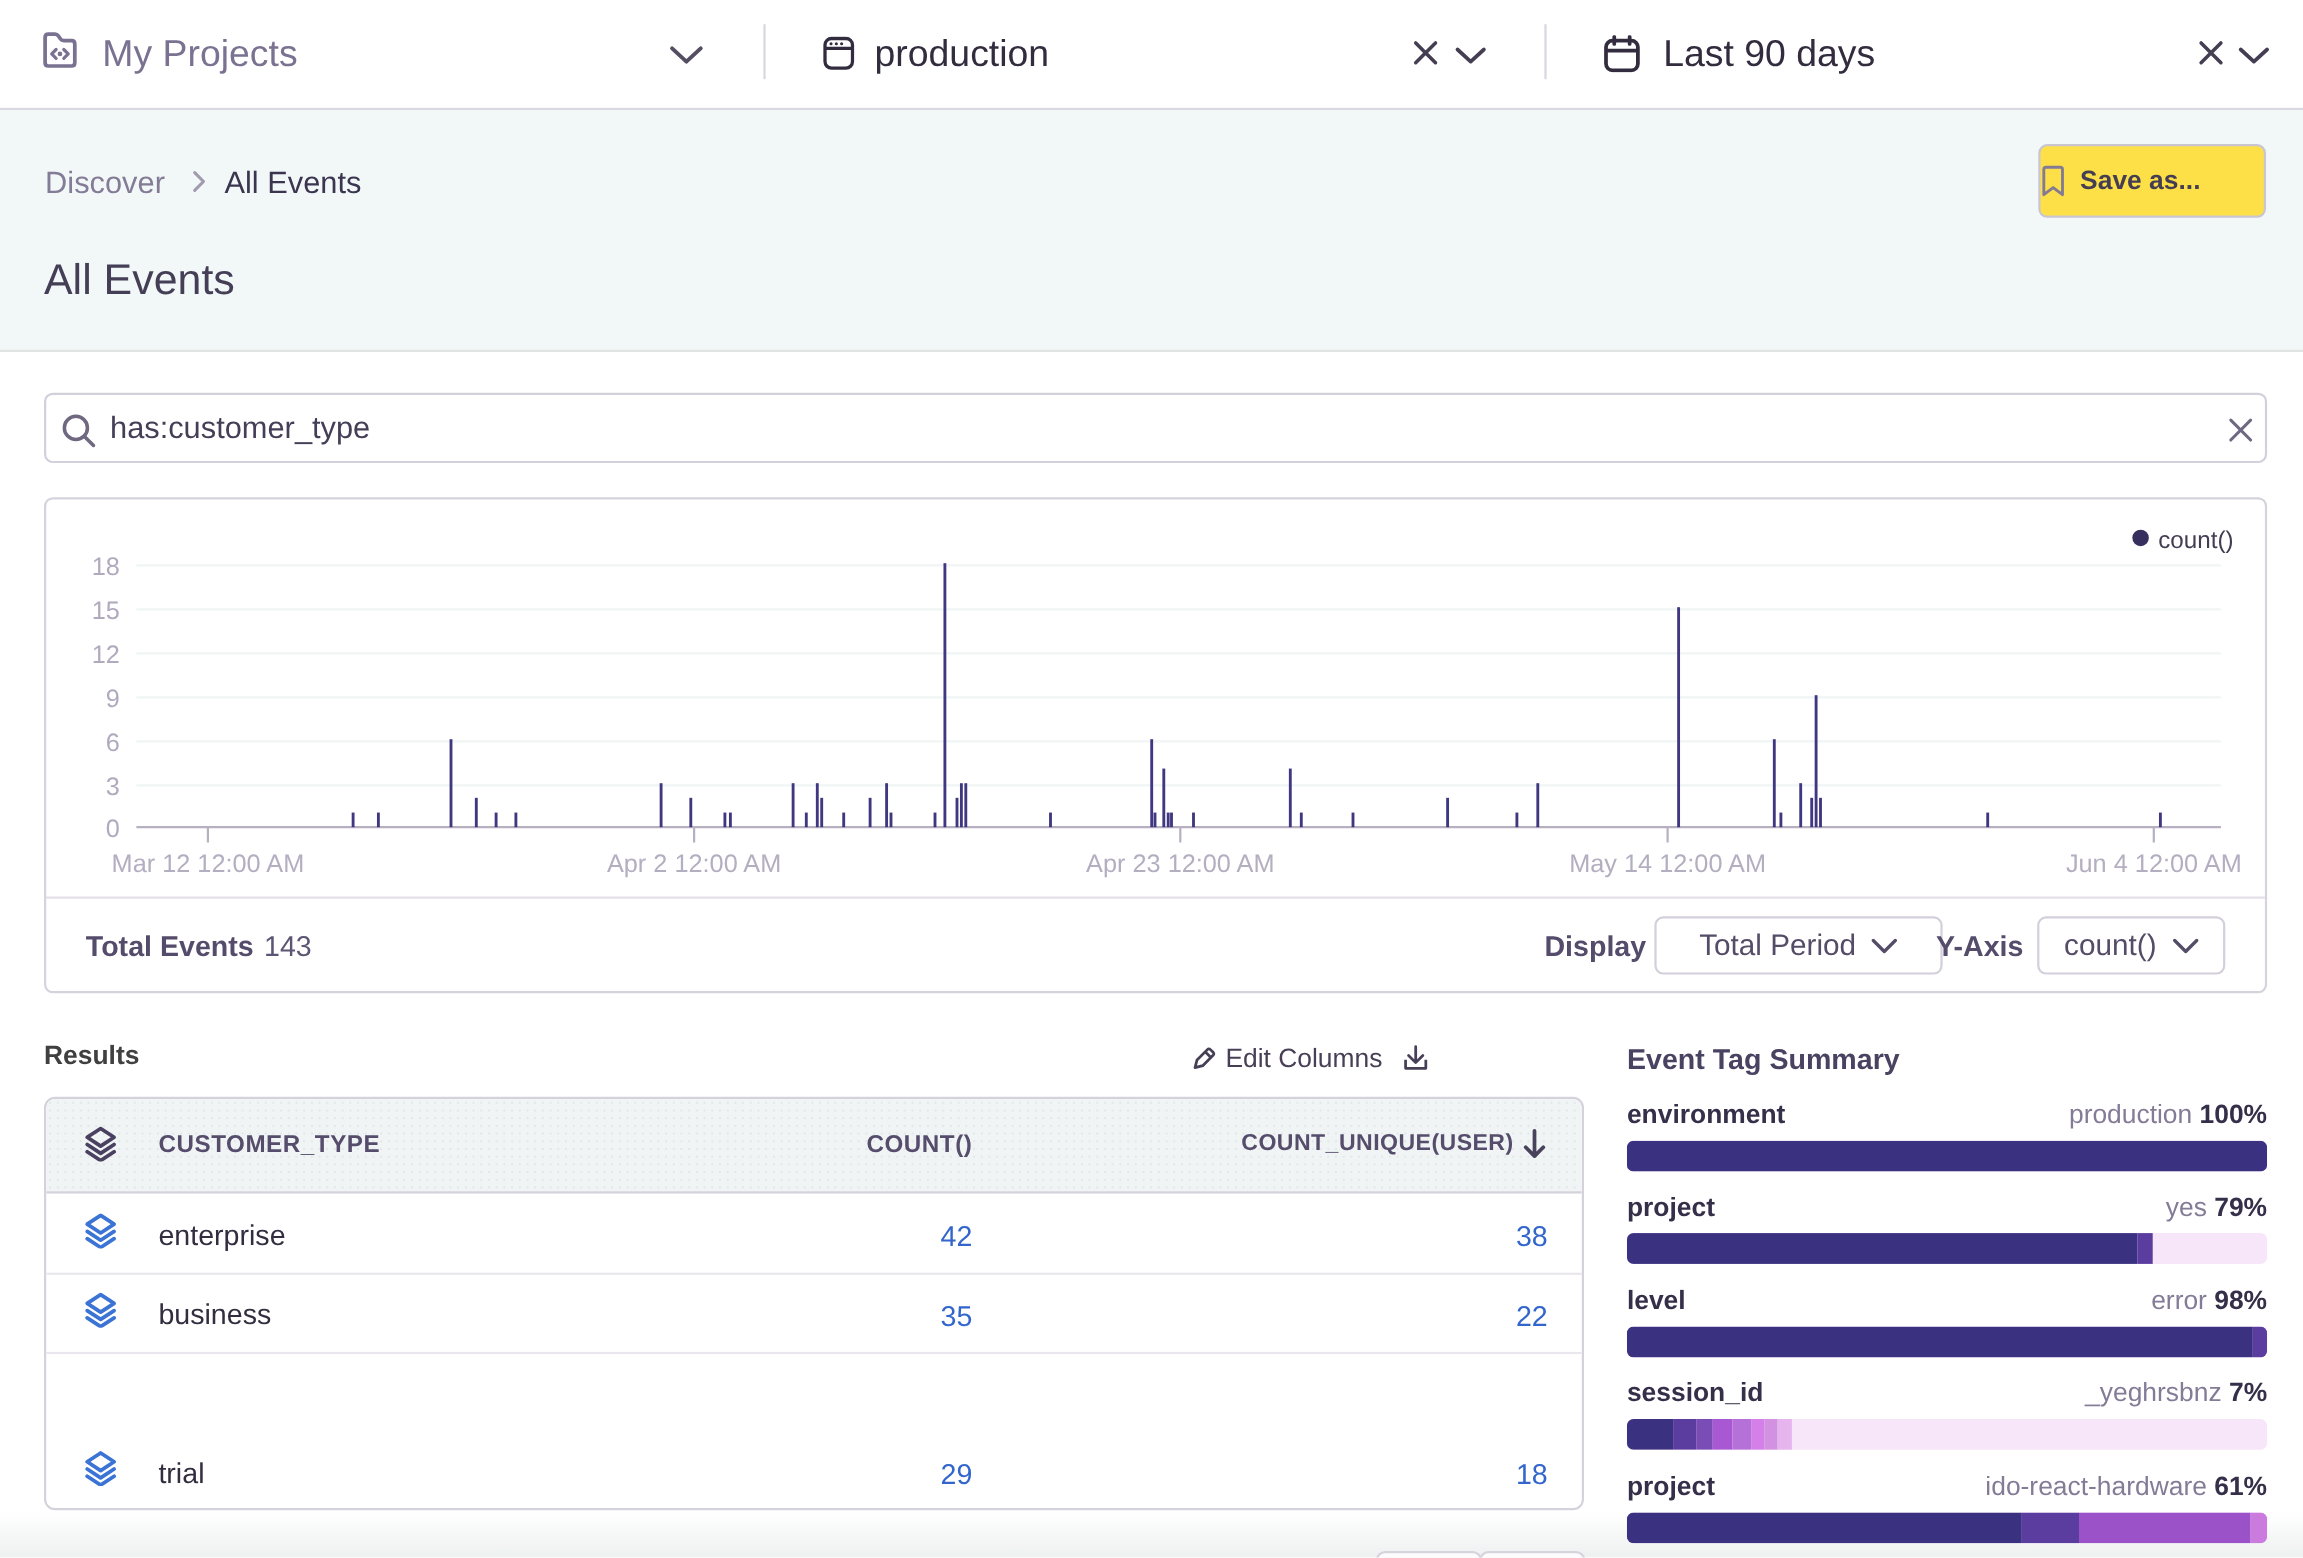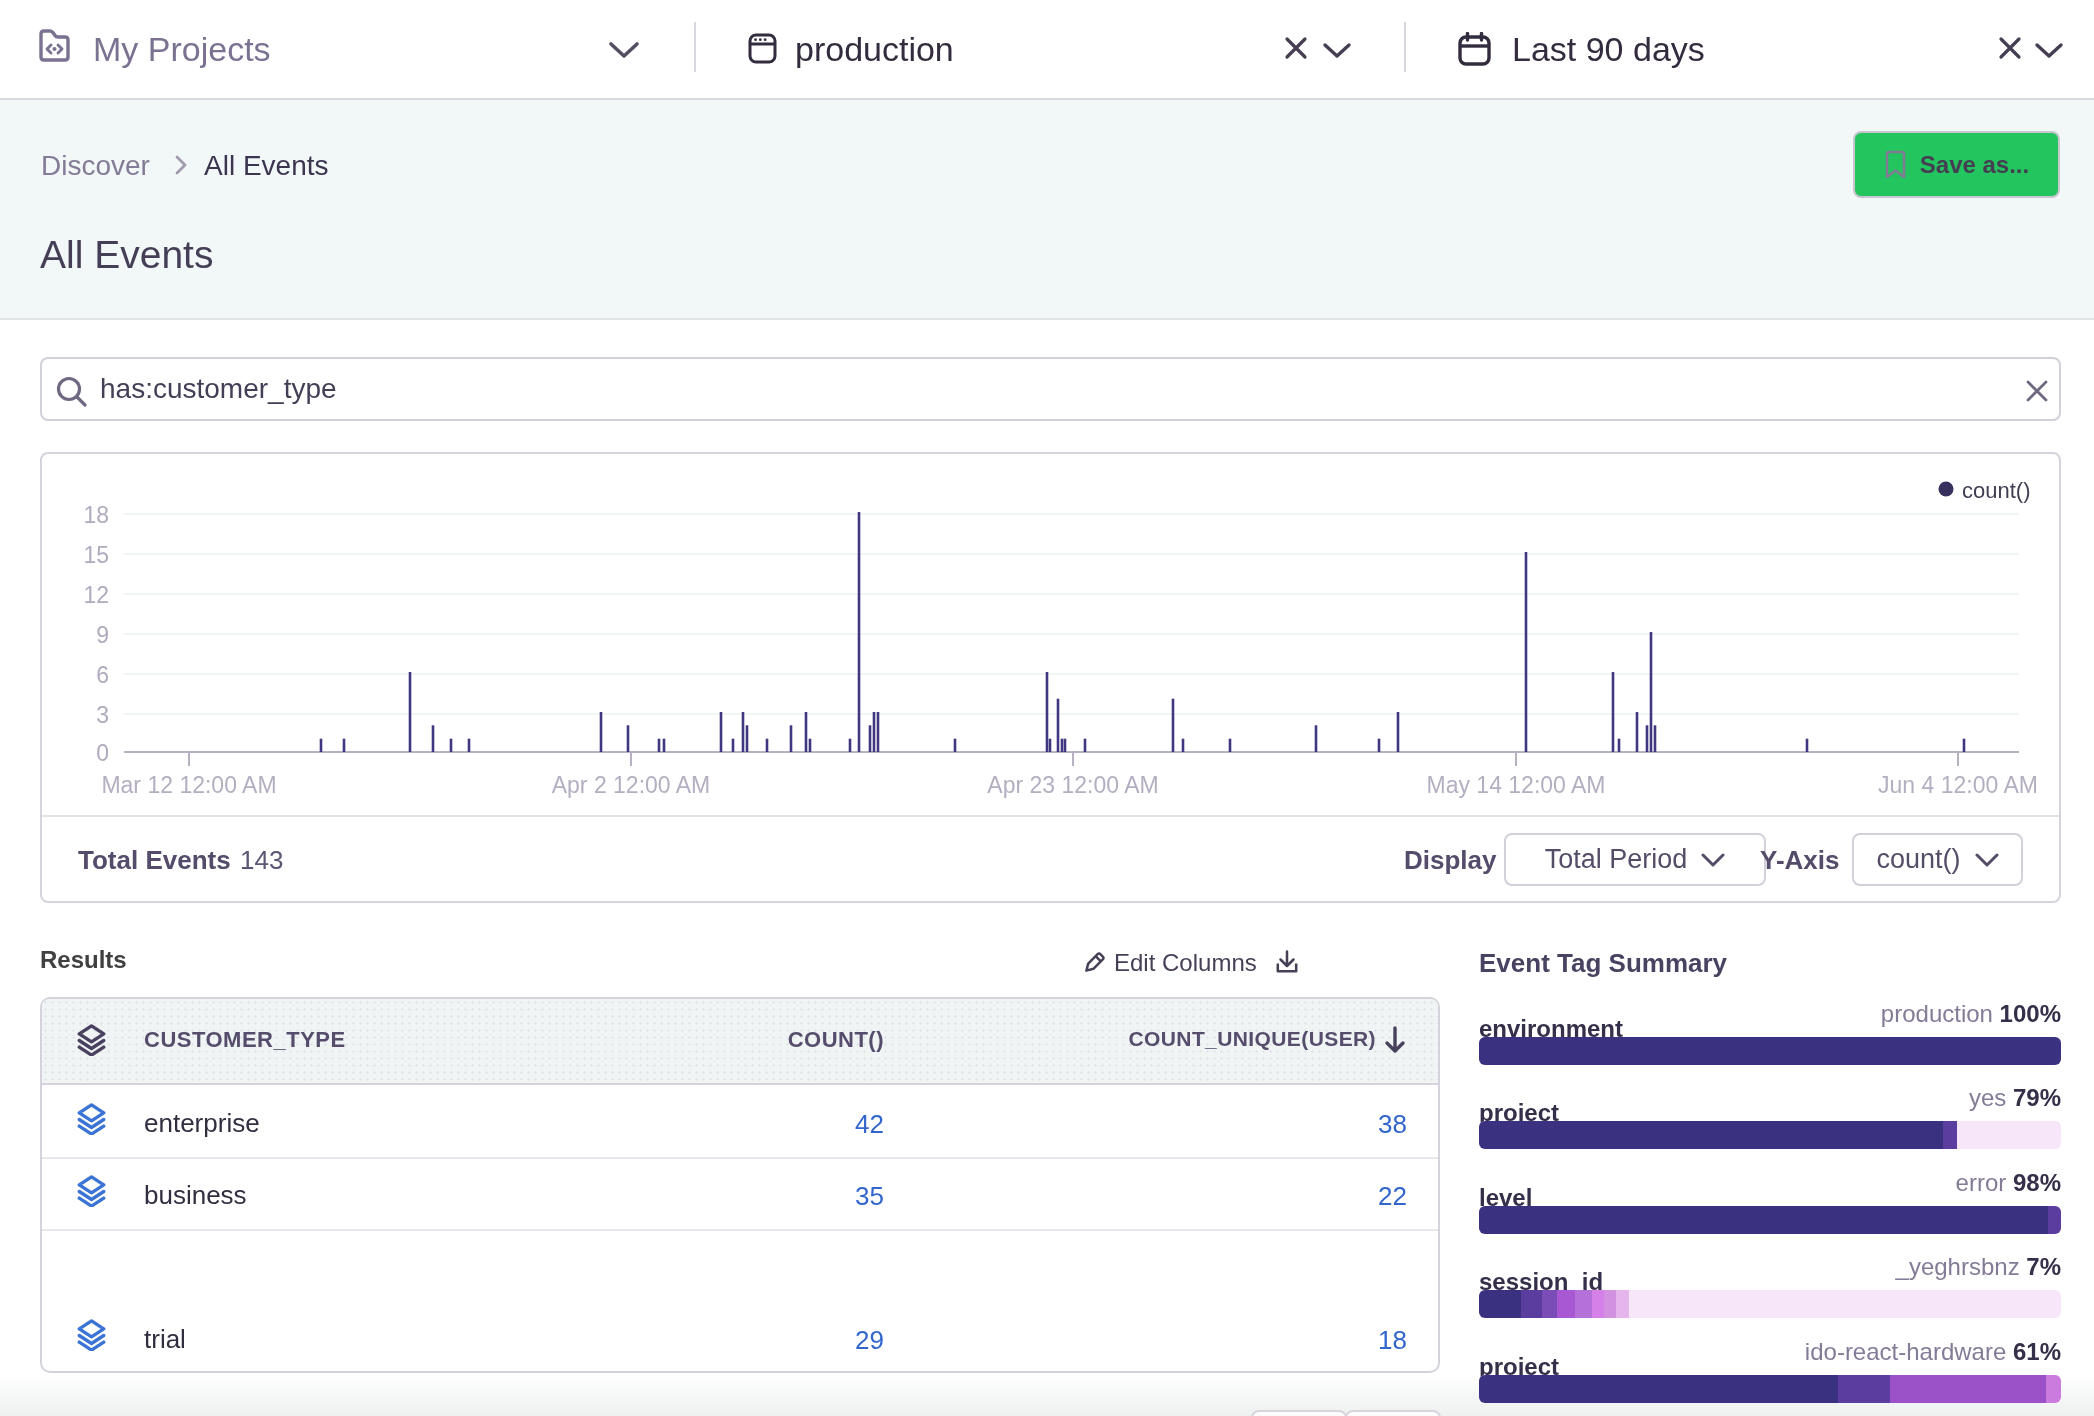--- a/index.html
+++ b/index.html
@@ -7,41 +7,41 @@
 body { font-family:"Liberation Sans", sans-serif; background:#ffffff; position:relative; overflow:hidden; }
 .abs { position:absolute; }
 svg { display:block; }
 
 
 #topbar { position:absolute; left:0; top:0; width:2094px; height:100px; background:#fff; border-bottom:2px solid #dbd8e1; }
 .tb-divider { position:absolute; top:22px; width:2px; height:50px; background:#dad6e0; }
 
 
 #mint { position:absolute; left:0; top:100px; width:2094px; height:220px; background:#f1f8f7; border-bottom:2px solid #e0e4e3; }
-#savebtn { position:absolute; left:1853px; top:31px; width:207px; height:67px; background:#22c55e; border:2px solid #c9c5d1; border-radius:8px; display:flex; align-items:center; justify-content:center; gap:13px; }
+#savebtn { position:absolute; left:1853px; top:31px; width:207px; height:67px; background:#fde047; border:2px solid #c9c5d1; border-radius:8px; display:flex; align-items:center; justify-content:flex-start; gap:13px; }
 #savebtn span { font-size:24px; font-weight:700; color:#453e52; }
 
 
 #search { position:absolute; left:40px; top:357px; width:2021px; height:64px; background:#fff; border:2px solid #d3cfdb; border-radius:8px; }
 
 
 #chartpanel { position:absolute; left:40px; top:452px; width:2021px; height:451px; background:#fff; border:2px solid #d6d3dd; border-radius:8px; }
 #chartfooter { position:absolute; left:0; top:361px; width:2017px; height:84px; border-top:2px solid #e3e0e8; }
 .selbtn { position:absolute; background:#fff; border:2px solid #d3cfdb; border-radius:8px; display:flex; align-items:center; justify-content:center; gap:14px; font-size:27px; color:#554d68; }
 
 
 #tbl { position:absolute; left:40px; top:997px; width:1400px; height:376px; background:#fff; border:2px solid #d5d2dc; border-radius:10px; overflow:hidden; }
 #tblhead { position:absolute; left:0; top:0; width:1396px; height:86px; background:#f0f4f4; background-image:radial-gradient(rgba(90,110,130,0.10) 1.2px, transparent 1.2px); background-size:7px 7px; border-bottom:2px solid #d5d2dc; }
 .trow { position:absolute; left:0; width:1396px; height:72px; border-bottom:2px solid #e9e6ee; }
 .tname { position:absolute; left:102px; top:21px; font-size:26px; color:#332d40; }
 .tnum { position:absolute; top:22px; font-size:26px; color:#3366cc; }
 
 
 .ets-label { position:absolute; left:1479px; width:582px; height:34px; }
-.ets-name { position:absolute; left:0; top:0; font-size:24px; font-weight:700; color:#362f49;margin-top:15px; }
+.ets-name { position:absolute; left:0; top:0; font-size:24px; font-weight:700; color:#362f49; }
 .ets-val { position:absolute; right:0; top:0; font-size:24px; color:#847b97; }
 .ets-val b { color:#362f49; font-weight:700; }
 .ets-bar { position:absolute; left:1479px; width:582px; height:28px; border-radius:6px; overflow:hidden; background:#f7e5f9; }
 .seg { position:absolute; top:0; height:28px; }
 
 .pagebtn { position:absolute; top:1410px; width:96px; height:40px; background:#fcfcfd; border:2px solid #d8d4de; border-radius:8px; }
 </style>
 </head>
 <body>
 

